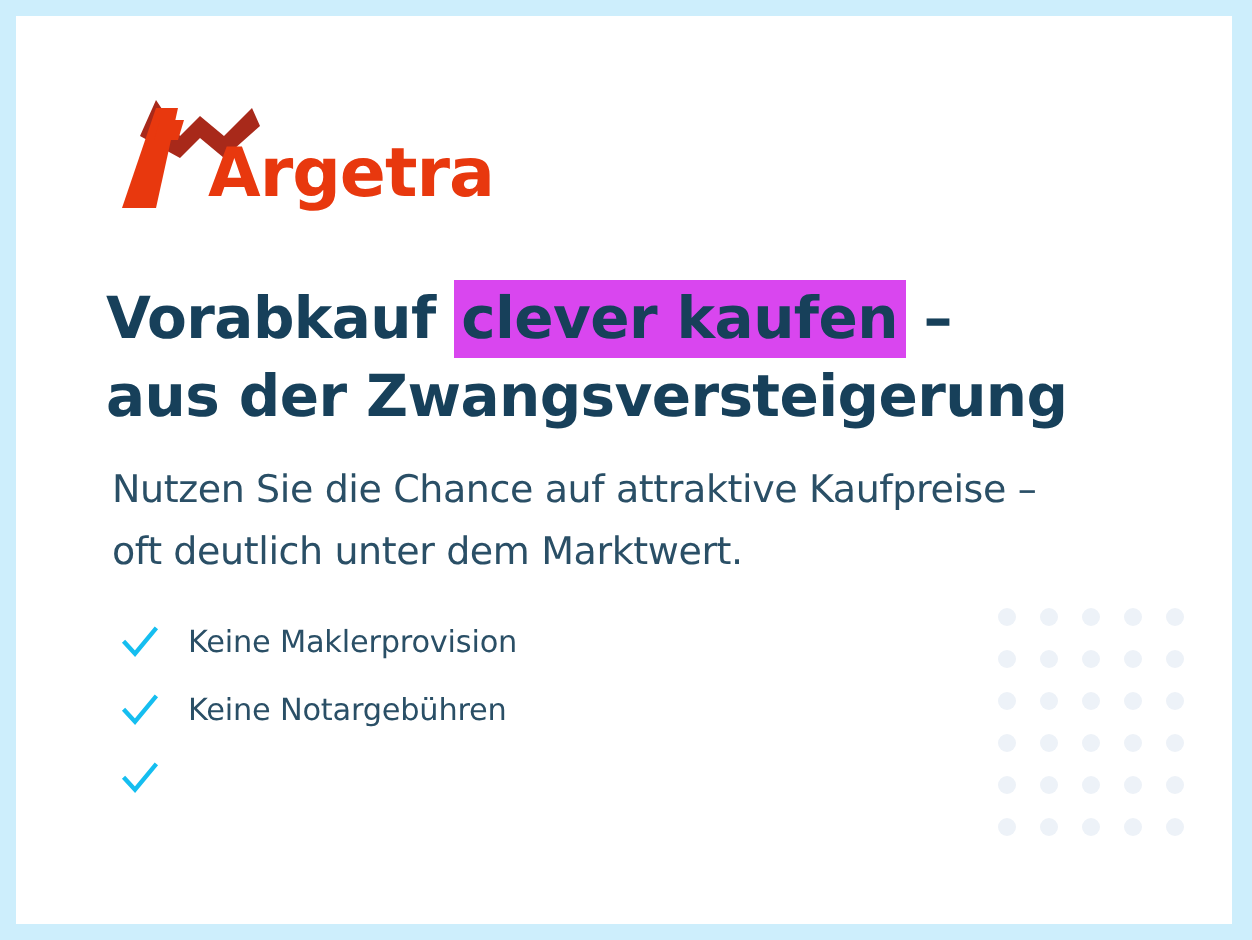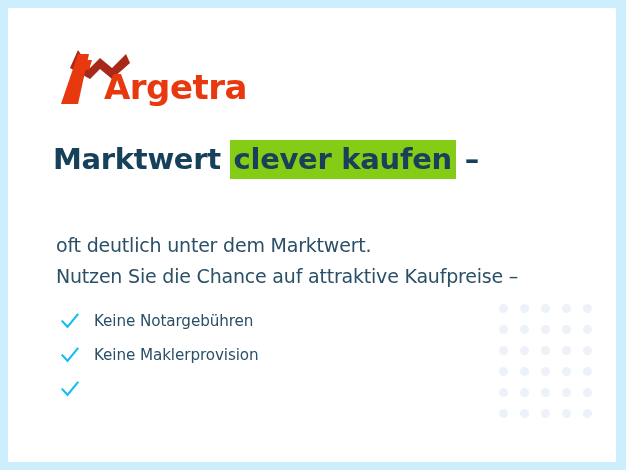--- a/index.html
+++ b/index.html
@@ -101,21 +101,21 @@
     z-index: 2;
     font-family: "DejaVu Sans", sans-serif;
     font-weight: 700;
     font-size: 29px;
     line-height: 39px;
     color: #17405A;
     letter-spacing: -0.3px;
     white-space: nowrap;
   }
   .headline .hl {
-    background: #84cc16;
+    background: #d946ef;
     padding: 2px 4px 3px 4px;
     margin: 0 -1px;
   }
 
   
   .subhead {
     position: absolute;
     left: 48px;
     top: 222px;
     z-index: 2;
@@ -205,42 +205,43 @@
         <path d="M14 22 L22 4 L34 22 L44 12 L56 22 L70 8 L74 17 L56 33 L44 23 L34 33 Z" fill="#A8291A"></path>
 
         <path d="M22 8 L33 8 L22 58 L5 58 Z" fill="#E8380E"></path>
         <path d="M24 14 L36 14 L33 24 L21 24 Z" fill="#E8380E"></path>
       </svg>
       <div class="logo-word">Argetra</div>
     </div>
 
 
     <div class="headline">
-      <div><span>Marktwert </span><span class="hl">clever kaufen</span><span> –</span></div>
+      <div><span>Vorabkauf </span><span class="hl">clever kaufen</span><span> –</span></div>
+      <div>aus der Zwangsversteigerung</div>
     </div>
 
     <div class="subhead">
+      <div>Nutzen Sie die Chance auf attraktive Kaufpreise –</div>
       <div>oft deutlich unter dem Marktwert.</div>
-      <div>Nutzen Sie die Chance auf attraktive Kaufpreise –</div>
     </div>
 
     <ul class="bullets">
+      <li>
+        <svg class="check-icon" viewBox="0 0 24 24">
+          <path d="M3 12.5 L9 19 L21 4.5" fill="none" stroke="#15BEF0" stroke-width="2.6" stroke-linecap="square" stroke-linejoin="miter"></path>
+        </svg>
+        <span class="bullet-text">Keine Maklerprovision</span>
+      </li>
       <li>
         <svg class="check-icon" viewBox="0 0 24 24">
           <path d="M3 12.5 L9 19 L21 4.5" fill="none" stroke="#15BEF0" stroke-width="2.6" stroke-linecap="square" stroke-linejoin="miter"></path>
         </svg>
         <span class="bullet-text">Keine Notargebühren</span>
       </li>
       <li>
         <svg class="check-icon" viewBox="0 0 24 24">
           <path d="M3 12.5 L9 19 L21 4.5" fill="none" stroke="#15BEF0" stroke-width="2.6" stroke-linecap="square" stroke-linejoin="miter"></path>
         </svg>
-        <span class="bullet-text">Keine Maklerprovision</span>
-      </li>
-      <li>
-        <svg class="check-icon" viewBox="0 0 24 24">
-          <path d="M3 12.5 L9 19 L21 4.5" fill="none" stroke="#15BEF0" stroke-width="2.6" stroke-linecap="square" stroke-linejoin="miter"></path>
-        </svg>
       </li>
     </ul>
 
   </div>
 </div>
 
 </body></html>

